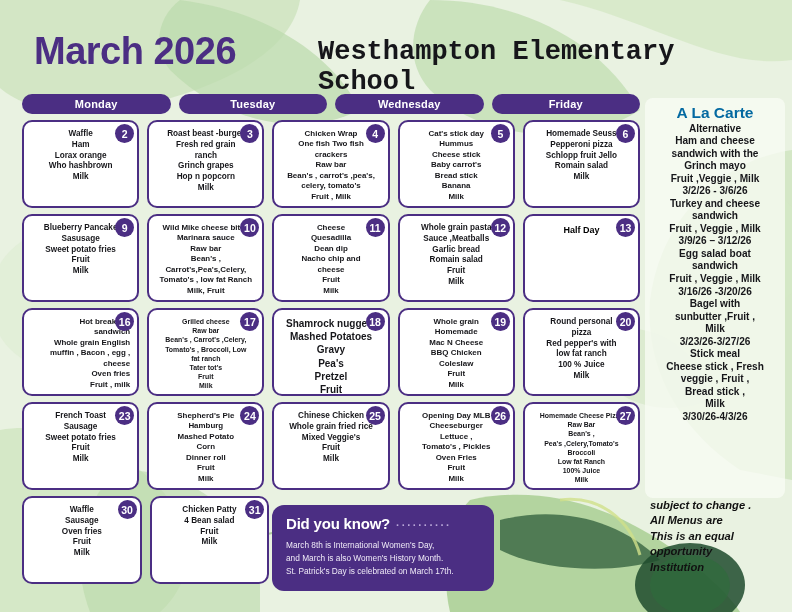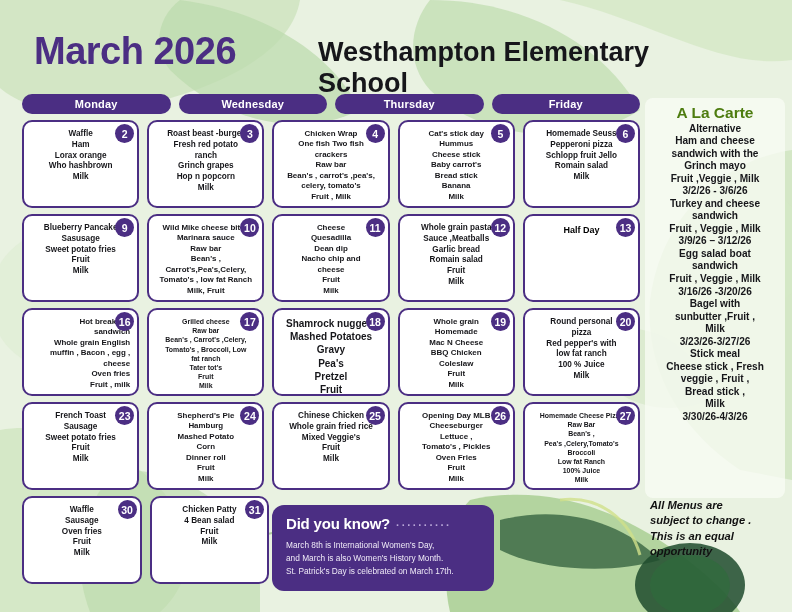--- a/index.html
+++ b/index.html
@@ -20,21 +20,21 @@
   .header {
     position: absolute; left: 0; top: 0; width: 732px; height: 88px; padding-left: 9px;
   }
   .month-title {
     position: absolute; left: 34px; top: 30px;
     font-size: 38px; font-weight: bold; color: #4b2e83;
     letter-spacing: -0.5px;
   }
   .school-title {
     position: absolute; left: 318px; top: 37px;
-    font-size: 27px; font-weight: bold; color: #16161a;
+    font-size: 27px; font-weight: bold; color: #16161a; font-family: Liberation Mono, monospace;
   }
 
   
   .cal { position: absolute; left: 22px; top: 94px; width: 618px; }
   .dow-row { display: flex; gap: 8px; }
   .dow {
     flex: 1 1 0; height: 20px; border-radius: 11px;
     background: #4b2e83; color: #ffffff;
     font-size: 11px; font-weight: bold;
     display: flex; align-items: center; justify-content: center;
@@ -79,21 +79,21 @@
   .dyk-body { margin-top: 7px; font-size: 8.3px; line-height: 1.55; color: #efeaf7; }
 
   
   .carte {
     position: absolute; left: 645px; top: 98px; width: 140px; height: 400px;
     background: rgba(250,252,246,0.74);
     border-radius: 8px;
     padding: 6px 4px 4px 4px;
     text-align: center;
   }
-  .carte-title { font-size: 15.5px; font-weight: bold; color: #4d7c0f; line-height: 1.15; }
+  .carte-title { font-size: 15.5px; font-weight: bold; color: #0369a1; line-height: 1.15; }
   .carte-lines { font-size: 10.1px; font-weight: bold; color: #16161a; line-height: 1.24; margin-top: 1px;}
   .carte-lines div { }
   .disclaimer {
     position: absolute; left: 650px; top: 498px; width: 132px;
     font-size: 11.2px; font-style: italic; font-weight: bold;
     color: #111; line-height: 1.38;
   }
 </style>
 </head>
 <body>
@@ -121,41 +121,41 @@
   </svg>
 
   <div class="header">
     <div class="month-title">March 2026</div>
     <div class="school-title">Westhampton Elementary School</div>
   </div>
 
   <div class="cal">
     <div class="dow-row" id="dow-row">
         <div class="dow">Monday</div>
+        <div class="dow">Tuesday</div>
         <div class="dow">Wednesday</div>
-        <div class="dow">Thursday</div>
         <div class="dow">Friday</div>
       </div>
     <div id="weeks">
         <div class="week-row">
           <div class="cell">
             <div class="daynum">2</div>
             <div class="items">
               <div>Waffle</div>
               <div>Ham</div>
               <div>Lorax orange</div>
               <div>Who hashbrown</div>
               <div>Milk</div>
             </div>
           </div>
           <div class="cell">
             <div class="daynum">3</div>
             <div class="items">
               <div>Roast beast -burger</div>
-              <div>Fresh red potato</div>
+              <div>Fresh red grain</div>
               <div>ranch</div>
               <div>Grinch  grapes</div>
               <div>Hop n popcorn</div>
               <div>Milk</div>
             </div>
           </div>
           <div class="cell">
             <div class="daynum">4</div>
             <div class="items" style="font-size: 7.95px;">
               <div>Chicken Wrap</div>
@@ -426,19 +426,20 @@
         <div>Stick meal</div>
         <div>Cheese stick , Fresh</div>
         <div>veggie , Fruit ,</div>
         <div>Bread stick ,</div>
         <div>Milk</div>
         <div>3/30/26-4/3/26</div>
       </div>
   </div>
 
   <div class="disclaimer" id="disclaimer">
+      <div>subject to change .</div>
       <div>All Menus are</div>
-      <div>subject to change .</div>
       <div>This is an equal</div>
       <div>opportunity</div>
+      <div>Institution</div>
     </div>
 
 </div>
 
 </body></html>

